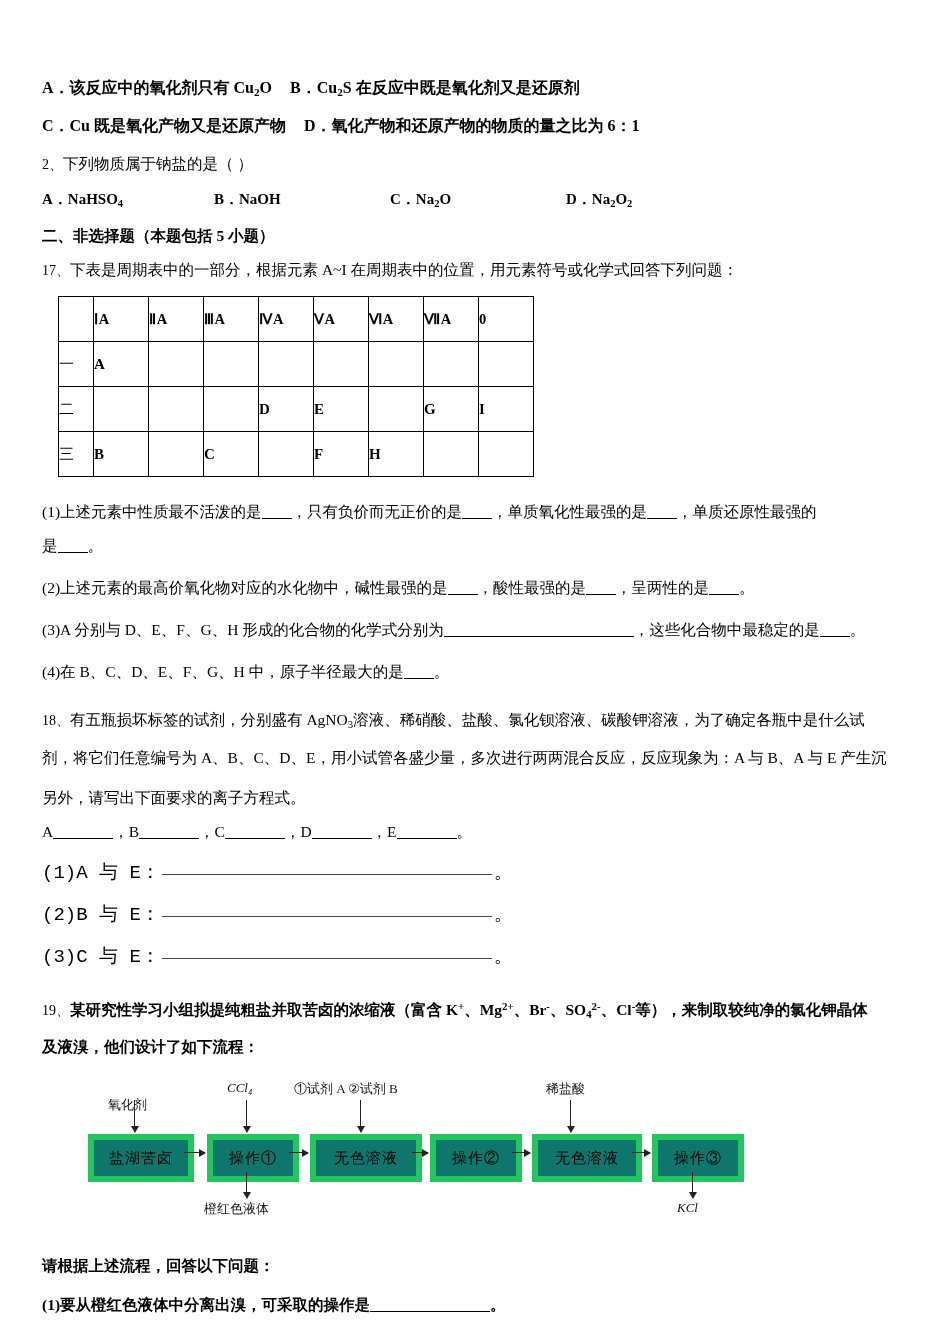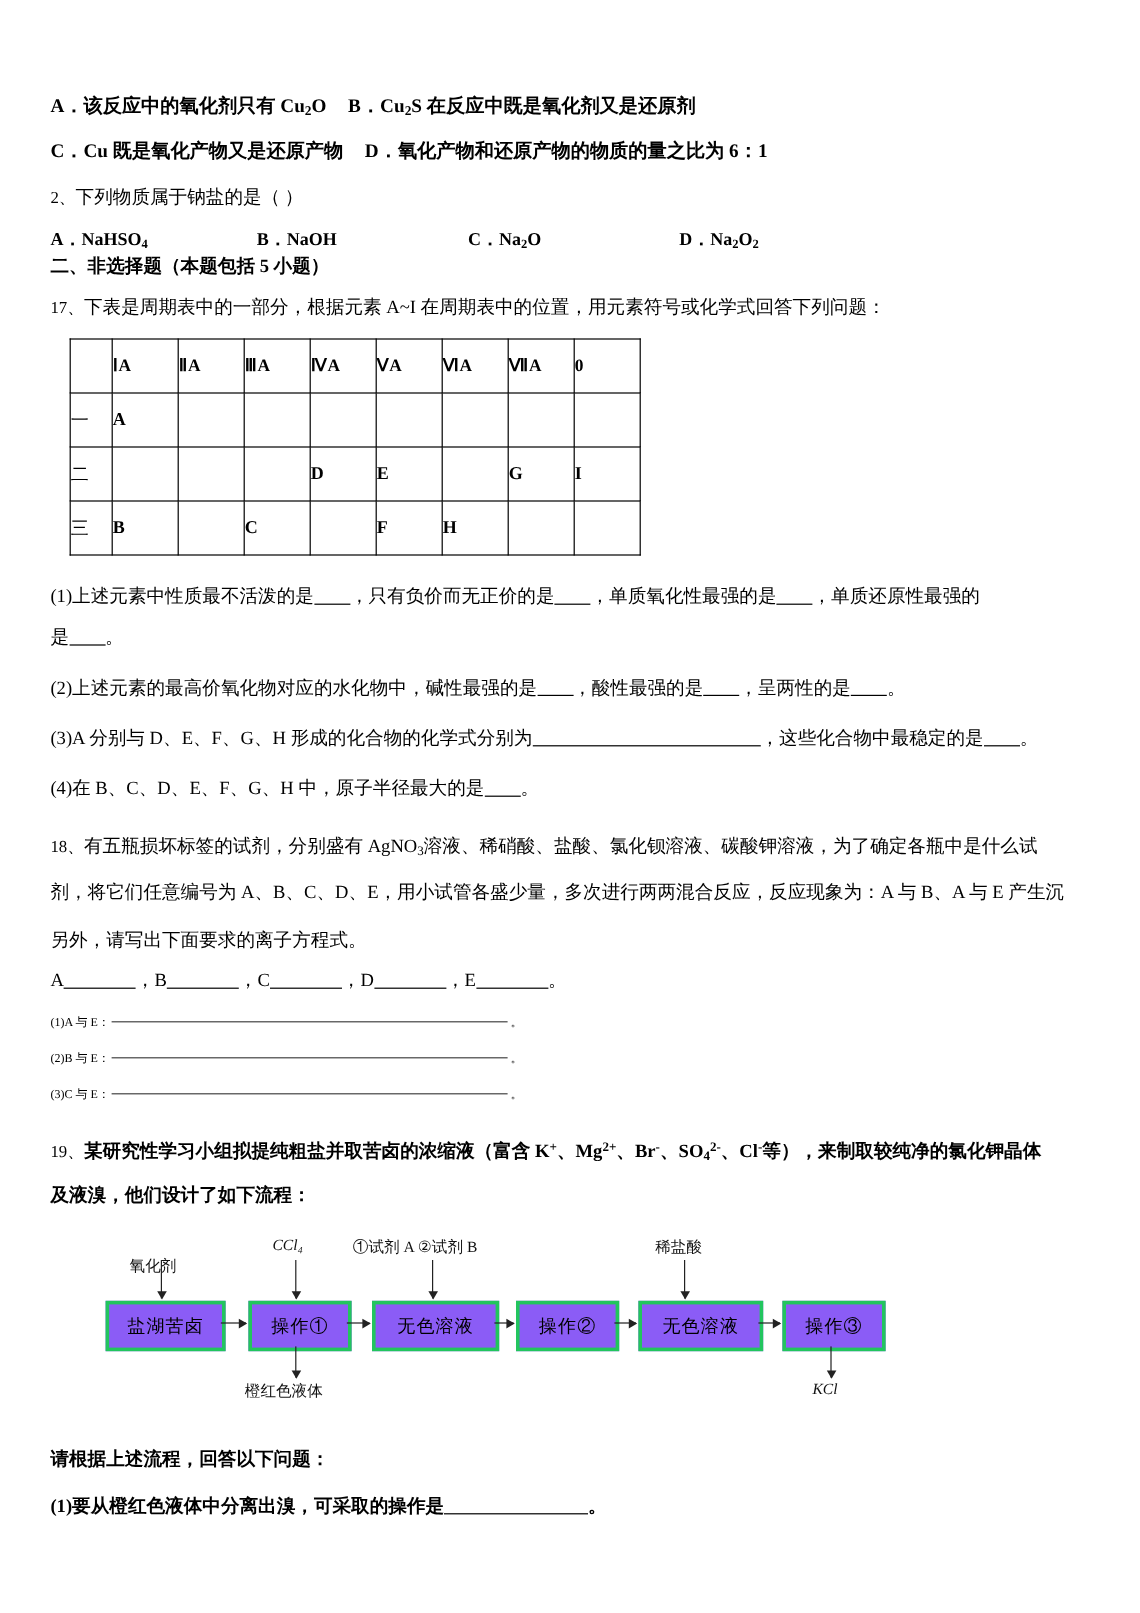--- a/index.html
+++ b/index.html
@@ -42,21 +42,21 @@
     font-size: 15.5px;
     margin-bottom: 15px;
     white-space: nowrap;
   }
   .q-num { font-size: 14px; }
 
   
   .choice-row {
     position: relative;
     height: 22px;
-    margin-bottom: 0;
+    margin-bottom: 14px;
     font-size: 15px;
     font-weight: bold;
   }
   .choice-row .ch {
     position: absolute;
     white-space: nowrap;
   }
   .ch0 { left: 0px; }
   .ch1 { left: 172px; }
   .ch2 { left: 348px; }
@@ -95,23 +95,24 @@
   table.ptable td.hdr { font-size: 14.5px; letter-spacing: 0.5px; }
 
   
   .blk { display: inline-block; border-bottom: 1px solid #000; vertical-align: -2px; }
   .blk-s { width: 30px; }
   .blk-m { width: 60px; }
   .blk-l { width: 120px; }
   .blk-xl { width: 250px; }
 
   .ans-line {
-    font-size: 10px;
+    font-size: 19px;
     margin-bottom: 16px;
     white-space: nowrap;
+    font-family: Liberation Mono, monospace;
   }
   .long-rule {
     display: inline-block;
     width: 330px;
     border-bottom: 1.4px solid #444;
     vertical-align: 3px;
     margin: 0 2px;
   }
 
   .para {
@@ -123,22 +124,22 @@
   
   .flow {
     position: relative;
     width: 880px;
     height: 160px;
     margin-top: 12px;
     font-family: "Liberation Serif", "DejaVu Serif", serif;
   }
   .fbox {
     position: absolute;
-    border: 3px solid #22c55e;
-    background: #8b5cf6;
+    border: 6px solid #22c55e;
+    background: #0f766e;
     display: flex;
     align-items: center;
     justify-content: center;
     font-size: 15px;
     height: 36px;
     letter-spacing: 1px;
   }
   .flabel {
     position: absolute;
     font-size: 13px;

